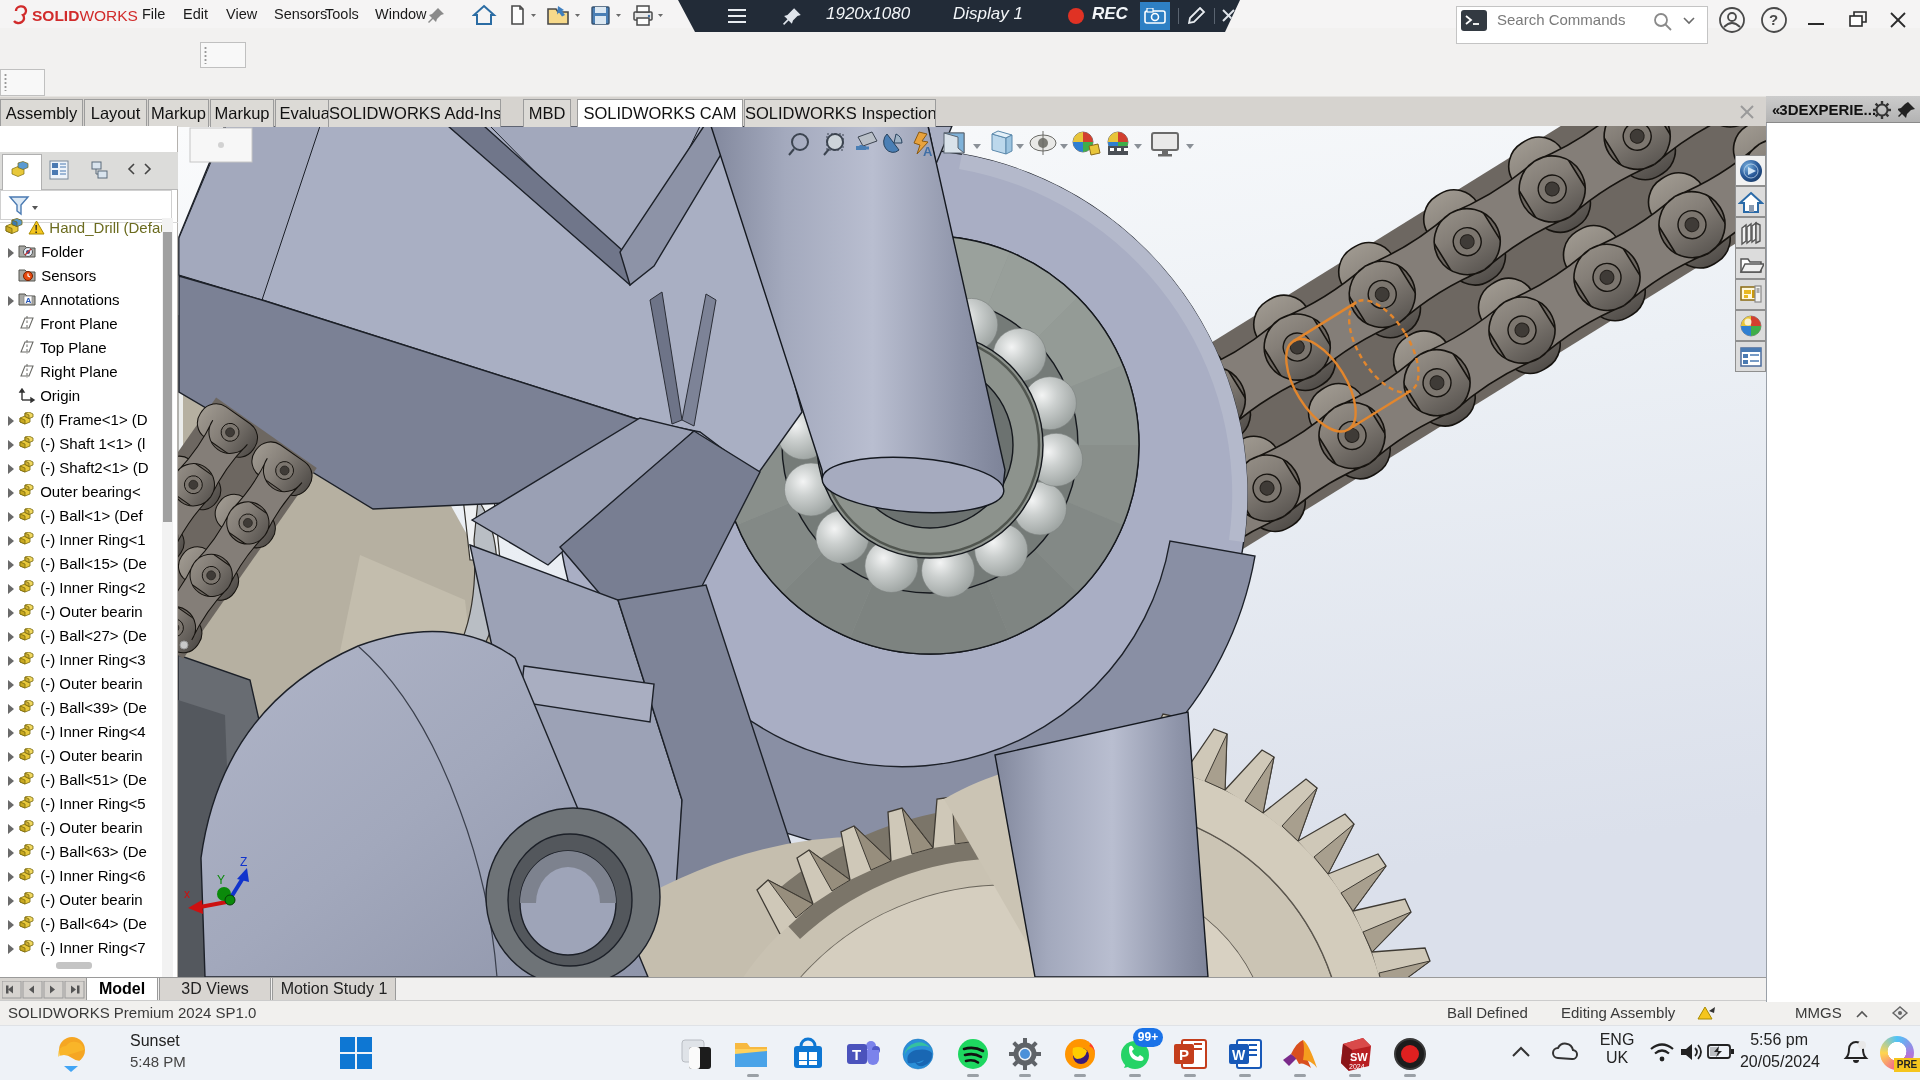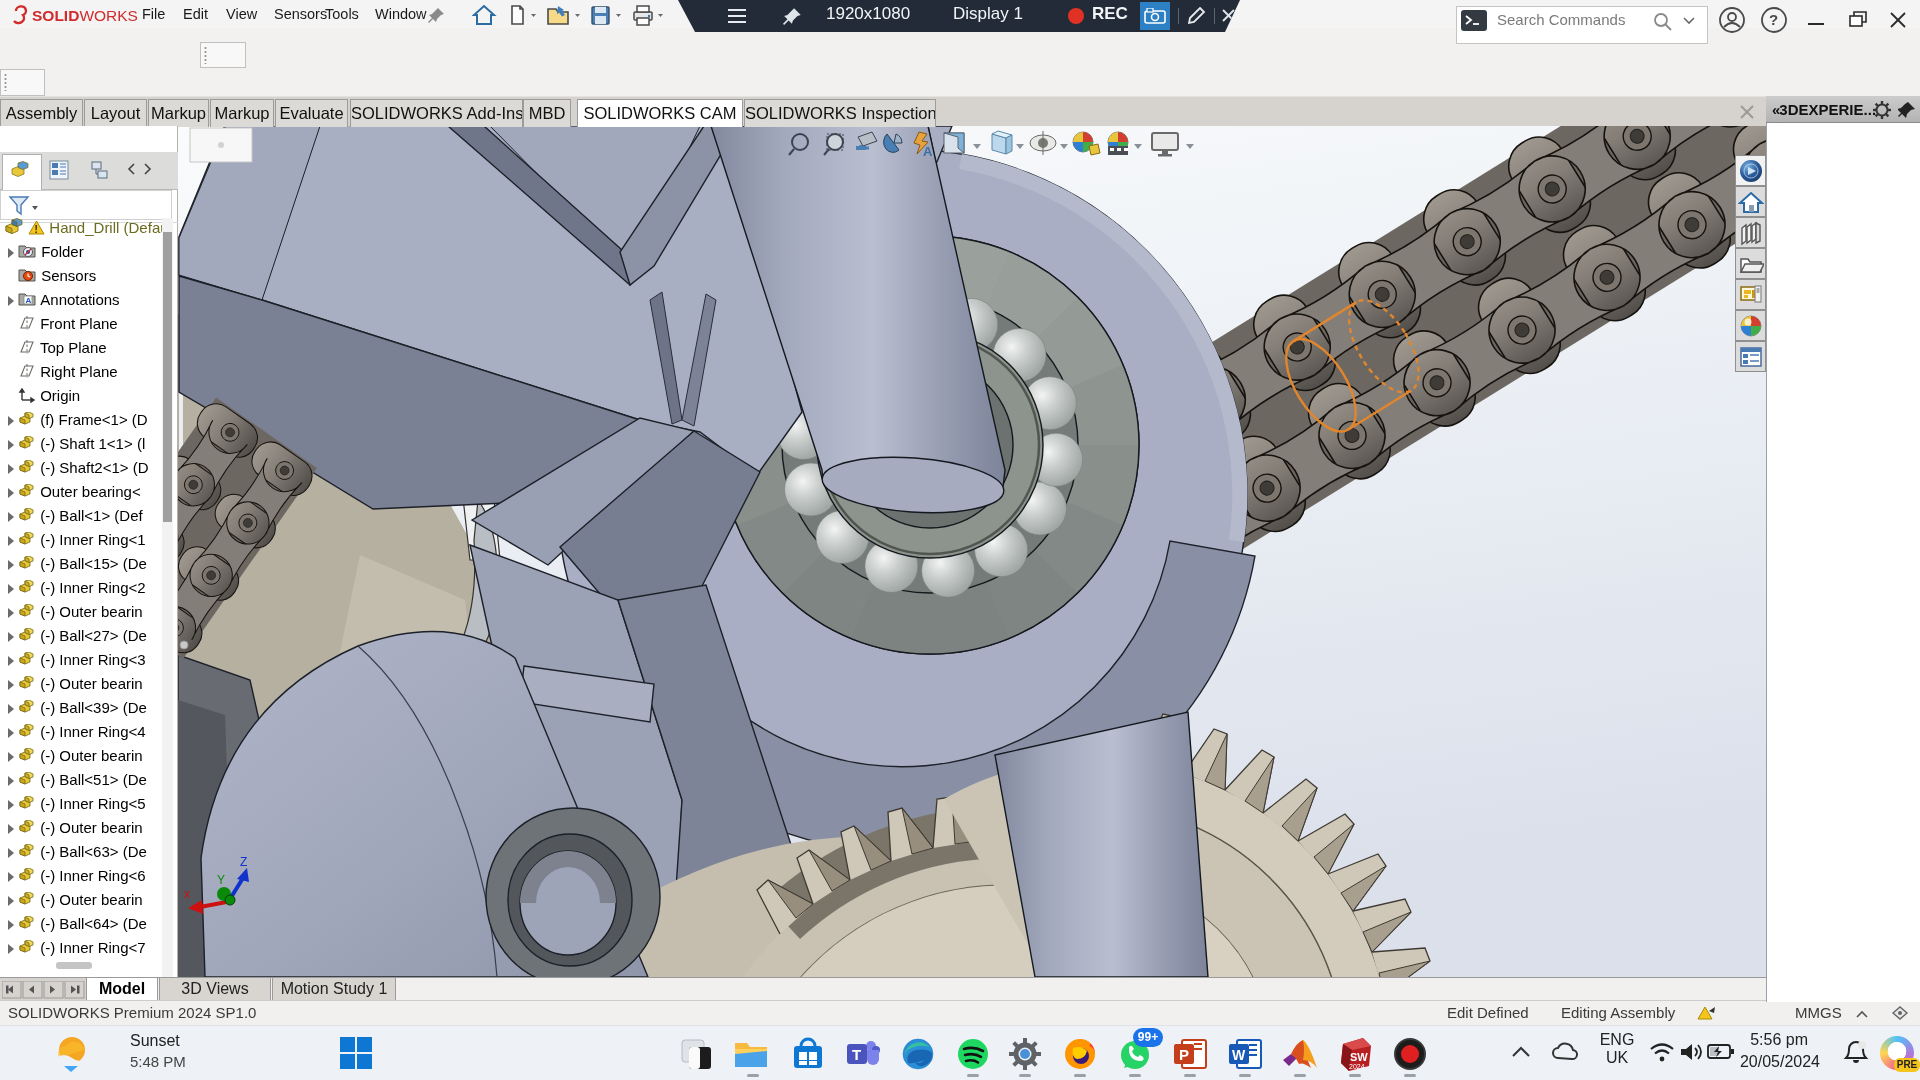--- a/index.html
+++ b/index.html
@@ -15,21 +15,21 @@
 #taskbar{left:0;top:1025px;width:1920px;height:55px;background:#eef2f7;border-top:1px solid #dfe2e6;}
 #rightpanel{left:1766px;top:123px;width:154px;height:879px;background:#fff;border-left:1px solid #9aa0a8;}
 #rphead{left:1766px;top:96px;width:154px;height:27px;background:linear-gradient(#cccccc,#b3b3b3);border-bottom:1px solid #8a8a8a;color:#111;font-size:15px;font-weight:bold;line-height:27px;}
 #iconstrip{left:1735px;top:155px;width:31px;height:217px;}
 .istripbox{position:absolute;left:0;width:31px;height:31px;background:#dcdcdc;border:1px solid #8f8f8f;}
 .menu{position:absolute;top:0;height:28px;line-height:28px;font-size:14.5px;color:#1a1a1a;}
 .treerow{position:absolute;left:0;width:162px;height:24px;overflow:hidden;white-space:nowrap;font-size:15px;color:#000;}
 .treerow svg{vertical-align:-2px;}
 .arr{display:inline-block;width:0;height:0;border-top:5px solid transparent;border-bottom:5px solid transparent;border-left:6px solid #6a6a6a;margin:0 4px 0 8px;vertical-align:-1px;}
 .noarr{display:inline-block;width:18px;}
-#recbar{left:678px;top:0;width:562px;height:32px;background:#222b37;clip-path:polygon(0 0,562px 0,547px 32px,17px 32px);color:#fff;}
+#recbar{left:678px;top:0;width:562px;height:32px;background:#222b37;clip-path:polygon(0 0,562px 0,547px 32px,17px 32px);color:#fff;font-style:italic;}
 </style></head>
 <body>
 
 <svg class="abs" id="scene" width="1920" height="1080" viewBox="0 0 1920 1080" style="left:0;top:0">
 <defs>
 <clipPath id="vp">
         <rect x="178" y="126" width="1588" height="851"></rect>
       </clipPath>
 <linearGradient id="bg" x1="0" y1="0" x2="0.25" y2="1">
 <stop offset="0" stop-color="#fafbfc"></stop>
@@ -492,21 +492,21 @@
       <line x1="7" y1="7" x2="21" y2="21"></line>
       <line x1="21" y1="7" x2="7" y2="21"></line>
     </g>
   </svg>
 <div class="abs" id="tabbar">
 <div class="tab" style="left:0px;width:83px">Assembly</div>
 <div class="tab" style="left:84px;width:63px">Layout</div>
 <div class="tab" style="left:148px;width:61px">Markup</div>
 <div class="tab" style="left:210px;width:64px">Markup</div>
 <div class="tab" style="left:275px;width:73px">Evaluate</div>
-<div class="tab" style="left:350px;width:173px">SOLIDWORKS Add-Ins</div>
+<div class="tab" style="left:328px;width:173px">SOLIDWORKS Add-Ins</div>
 <div class="tab" style="left:523px;width:48px">MBD</div>
 <div class="tab active" style="left:577px;width:166px">SOLIDWORKS CAM</div>
 <div class="tab" style="left:744px;width:192px">SOLIDWORKS Inspection</div>
 <svg class="abs" style="left:1738px;top:6px" width="20" height="18">
       <g stroke="#9a9a9a" stroke-width="2">
         <line x1="3" y1="3" x2="15" y2="15"></line>
         <line x1="15" y1="3" x2="3" y2="15"></line>
       </g>
     </svg>
 </div>
@@ -797,21 +797,21 @@
 <path d="M 69,4.5 l 5,4 -5,4 z"></path>
         <rect x="75" y="4.5" width="2.5" height="8"></rect>
       </g>
 </svg>
 <div class="abs" style="left:86px;top:0;width:72px;height:23px;background:#fff;border:1px solid #9a9a9a;border-top:none;font-weight:bold;font-size:16px;text-align:center;line-height:22px;color:#000">Model</div>
 <div class="abs" style="left:159px;top:0;width:112px;height:23px;background:#d8d5d1;border:1px solid #9a9a9a;border-top:none;font-size:16px;text-align:center;line-height:22px;color:#222">3D Views</div>
 <div class="abs" style="left:272px;top:0;width:124px;height:23px;background:#d8d5d1;border:1px solid #9a9a9a;border-top:none;font-size:16px;text-align:center;line-height:22px;color:#222">Motion Study 1</div>
 </div>
 <div class="abs" id="statusbar">
 <span class="abs" style="left:8px;top:3px">SOLIDWORKS Premium 2024 SP1.0</span>
-<span class="abs" style="left:1447px;top:3px">Edit Defined</span>
+<span class="abs" style="left:1447px;top:3px">Ball Defined</span>
 <span class="abs" style="left:1561px;top:3px">Editing Assembly</span>
 <svg class="abs" style="left:1697px;top:4px" width="20" height="17">
       <path d="M 8,2 L 15,14 L 1,14 Z" fill="#f5c51d" stroke="#a88a00"></path>
       <path d="M 12,6 l 6,-4 -1,6 z" fill="#333"></path>
     </svg>
 <span class="abs" style="left:1795px;top:3px">MMGS</span>
 <svg class="abs" style="left:1855px;top:8px" width="14" height="10">
       <path d="M 2,8 l 5,-5 5,5" fill="none" stroke="#555" stroke-width="1.6"></path>
     </svg>
 <svg class="abs" style="left:1890px;top:3px" width="20" height="18">
@@ -970,21 +970,21 @@
     </svg>
 <span class="abs" style="right:112px;top:5px;font-size:16px;color:#222;text-align:right">5:56 pm</span>
 <span class="abs" style="right:100px;top:27px;font-size:16px;color:#222;text-align:right">20/05/2024</span>
 <svg class="abs" style="left:1843px;top:13px" width="26" height="26">
       <path d="M 13,3 a 7,7 0 0 1 7,7 q 0,6 3,9 l -20,0 q 3,-3 3,-9 a 7,7 0 0 1 7,-7 z" fill="none" stroke="#222" stroke-width="2"></path>
       <path d="M 10,21 a 3,3 0 0 0 6,0" fill="#222"></path>
       <circle cx="19" cy="6" r="4" fill="#e8e8e8"></circle>
     </svg>
 <div class="abs" style="left:1880px;top:10px;width:34px;height:34px;border-radius:50%;background:conic-gradient(#4fc3f7,#ab7ae0,#f06292,#ffd54f,#4fc3f7)"></div>
 <div class="abs" style="left:1880px;top:10px;width:34px;height:34px;border-radius:50%;background:radial-gradient(circle at 50% 45%,#fff 36%,transparent 38%)"></div>
-<div class="abs" style="left:1894px;top:32px;width:26px;height:14px;background:#f5c51d;border-radius:6px;color:#222;font-size:10px;font-weight:bold;text-align:center;line-height:14px">PRE</div>
+<div class="abs" style="left:1894px;top:32px;width:26px;height:14px;background:#f5c51d;border-radius:0;color:#222;font-size:10px;font-weight:bold;text-align:center;line-height:14px">PRE</div>
 </div>
 <div class="abs" id="rphead">
 <span style="margin-left:6px;letter-spacing:-1px">«</span><span>3DEXPERIE...</span>
 <svg class="abs" style="left:106px;top:4px" width="20" height="20" viewBox="0 0 20 20">
       <circle cx="10" cy="10" r="5.5" fill="none" stroke="#333" stroke-width="2"></circle>
       <g stroke="#333" stroke-width="2.4">
 <line x1="10" y1="1" x2="10" y2="5"></line>
         <line x1="10" y1="15" x2="10" y2="19"></line>
         <line x1="1" y1="10" x2="5" y2="10"></line>
         <line x1="15" y1="10" x2="19" y2="10"></line>

